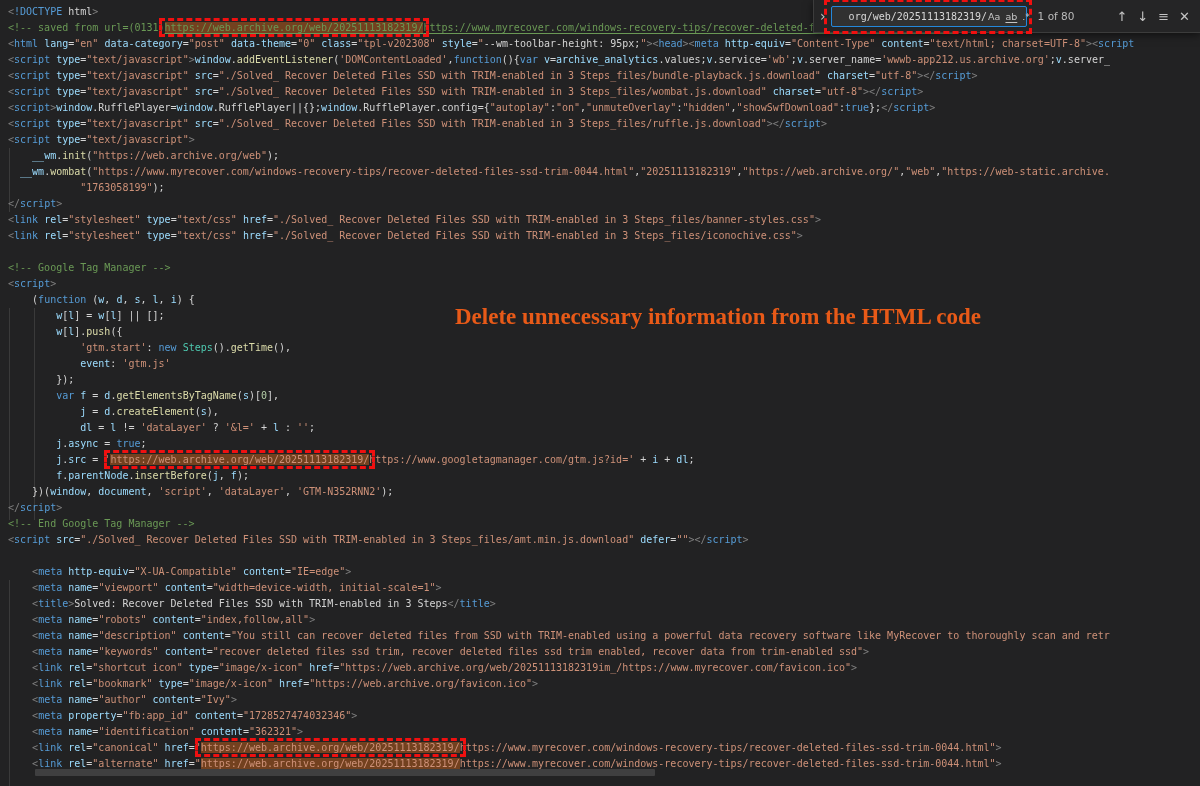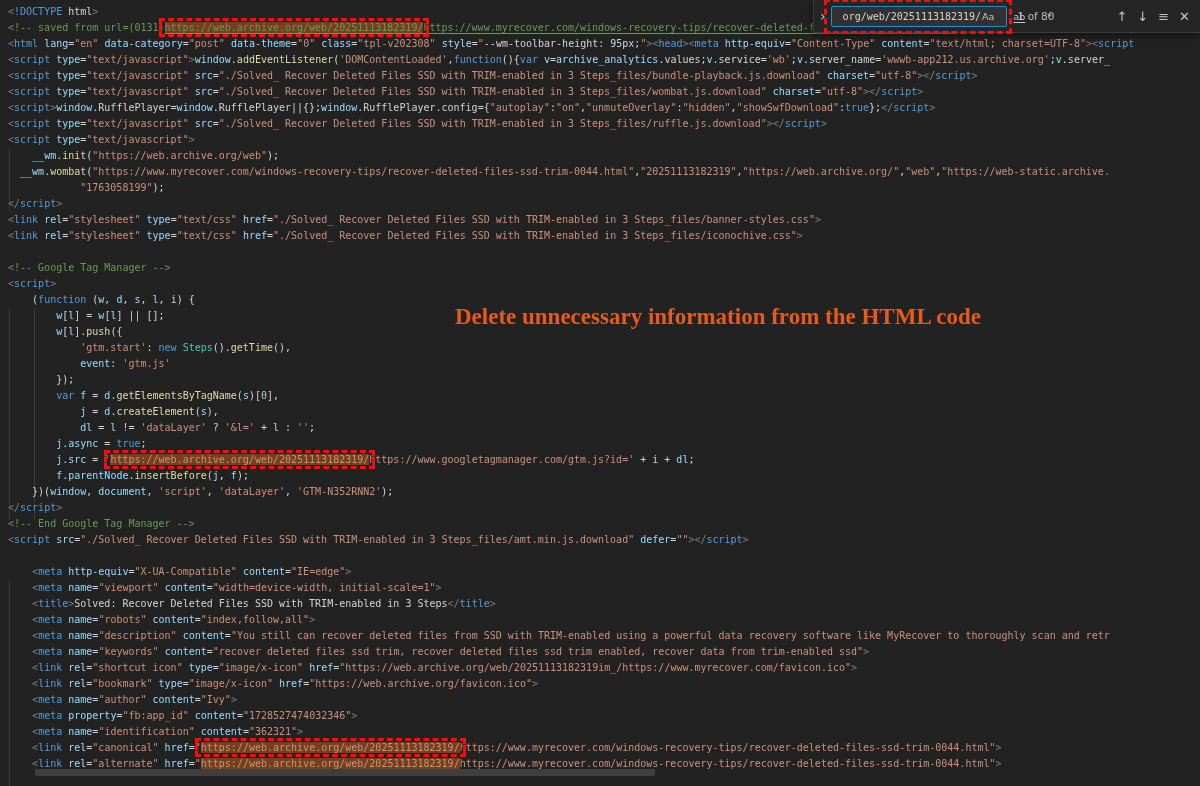--- a/index.html
+++ b/index.html
@@ -54,26 +54,26 @@
     z-index:25;box-sizing:border-box;
   }
   .chev{color:#c5c5c5;font-size:14px;line-height:1;padding:0 2px;cursor:pointer;
         font-family:"DejaVu Sans","Liberation Sans",sans-serif;}
   .find-input-wrap{position:relative;}
   .find-input-wrap::after{
     content:'';position:absolute;left:-7px;right:-5px;top:-7px;bottom:-7px;
     border:3.5px dashed #f01010;pointer-events:none;z-index:40;
   }
   #find-input{
-    width:176px;height:21px;background:#313131;border:1px solid #2488db;border-radius:2px;
-    display:flex;align-items:center;padding:0 11px;box-sizing:border-box;
+    width:196px;height:21px;background:#313131;border:1px solid #2488db;border-radius:2px;
+    display:flex;align-items:center;padding:0 17px;box-sizing:border-box;
   }
   #find-query{color:#d7d7d7;font-size:10px;white-space:pre;}
   .caret{display:inline-block;width:1px;height:12px;background:#ffffff;margin-left:1px;}
-  .opts{display:flex;gap:19px;margin-left:auto;}
+  .opts{display:flex;gap:5px;margin-left:auto;}
   .opt{color:#c5c5c5;font-size:9.5px;cursor:pointer;font-family:"DejaVu Sans","Liberation Sans",sans-serif;}
   .opt.ww{text-decoration:underline;text-underline-offset:2px;}
   #find-results{color:#bbbbbb;font-size:10.5px;padding:0 5px 0 8px;white-space:nowrap;
         font-family:"DejaVu Sans","Liberation Sans",sans-serif;}
   .fbtns{display:flex;align-items:center;gap:10px;margin-left:auto;padding-right:6px;}
   .fbtn{color:#c5c5c5;font-size:13px;cursor:pointer;line-height:1;
         font-family:"DejaVu Sans","Liberation Sans",sans-serif;}
   
   #hscroll{
     position:absolute;left:35px;top:769px;width:620px;height:7px;

